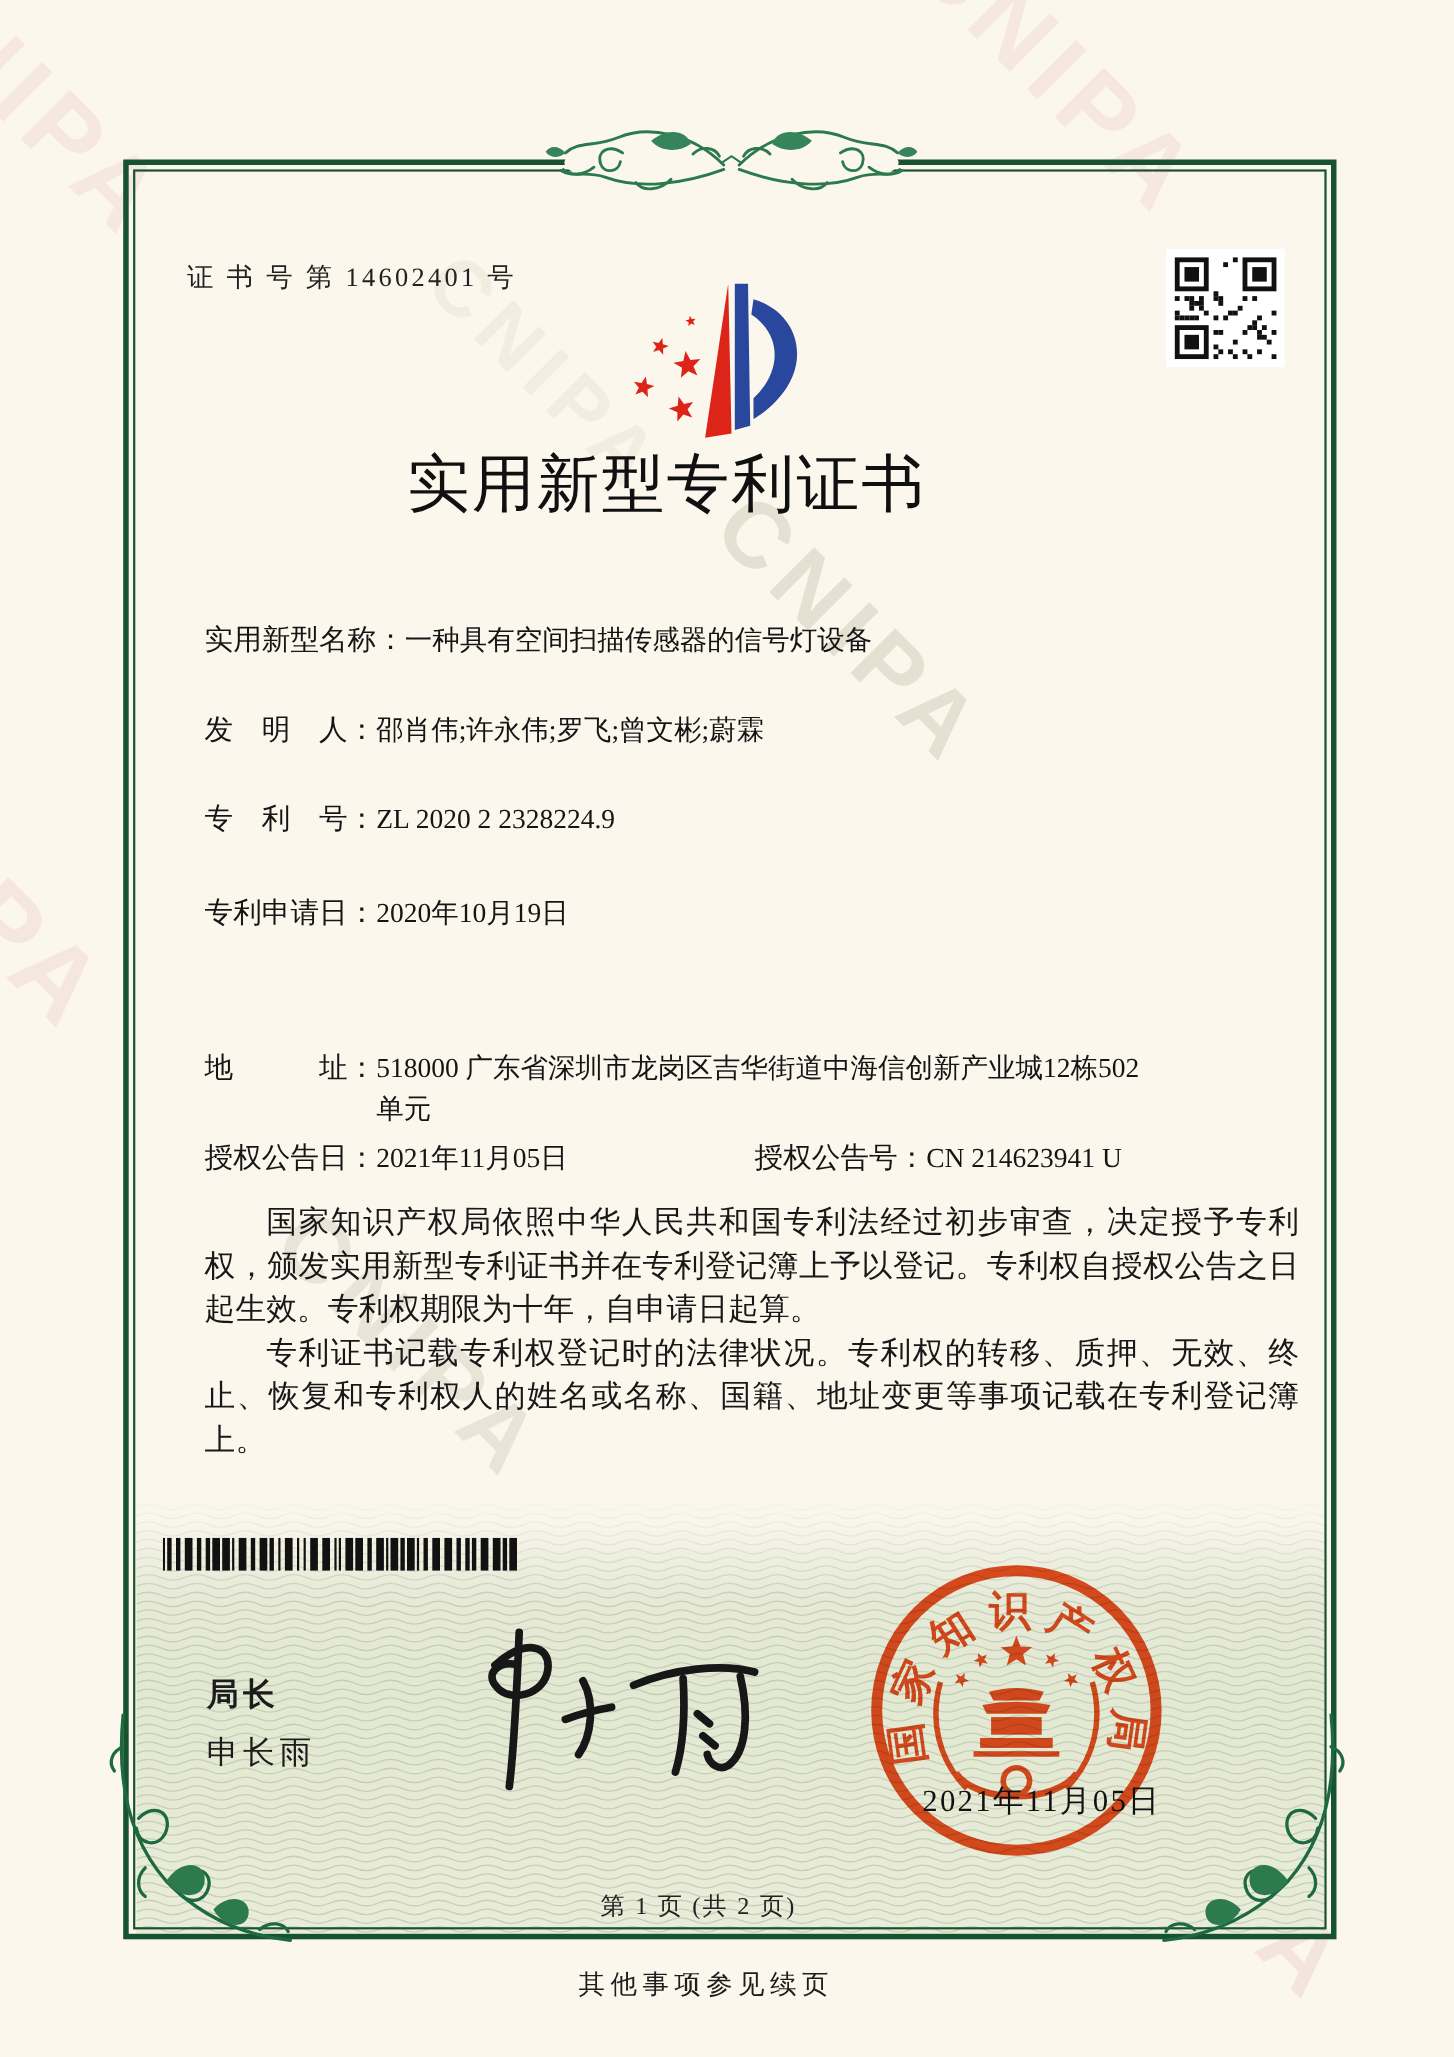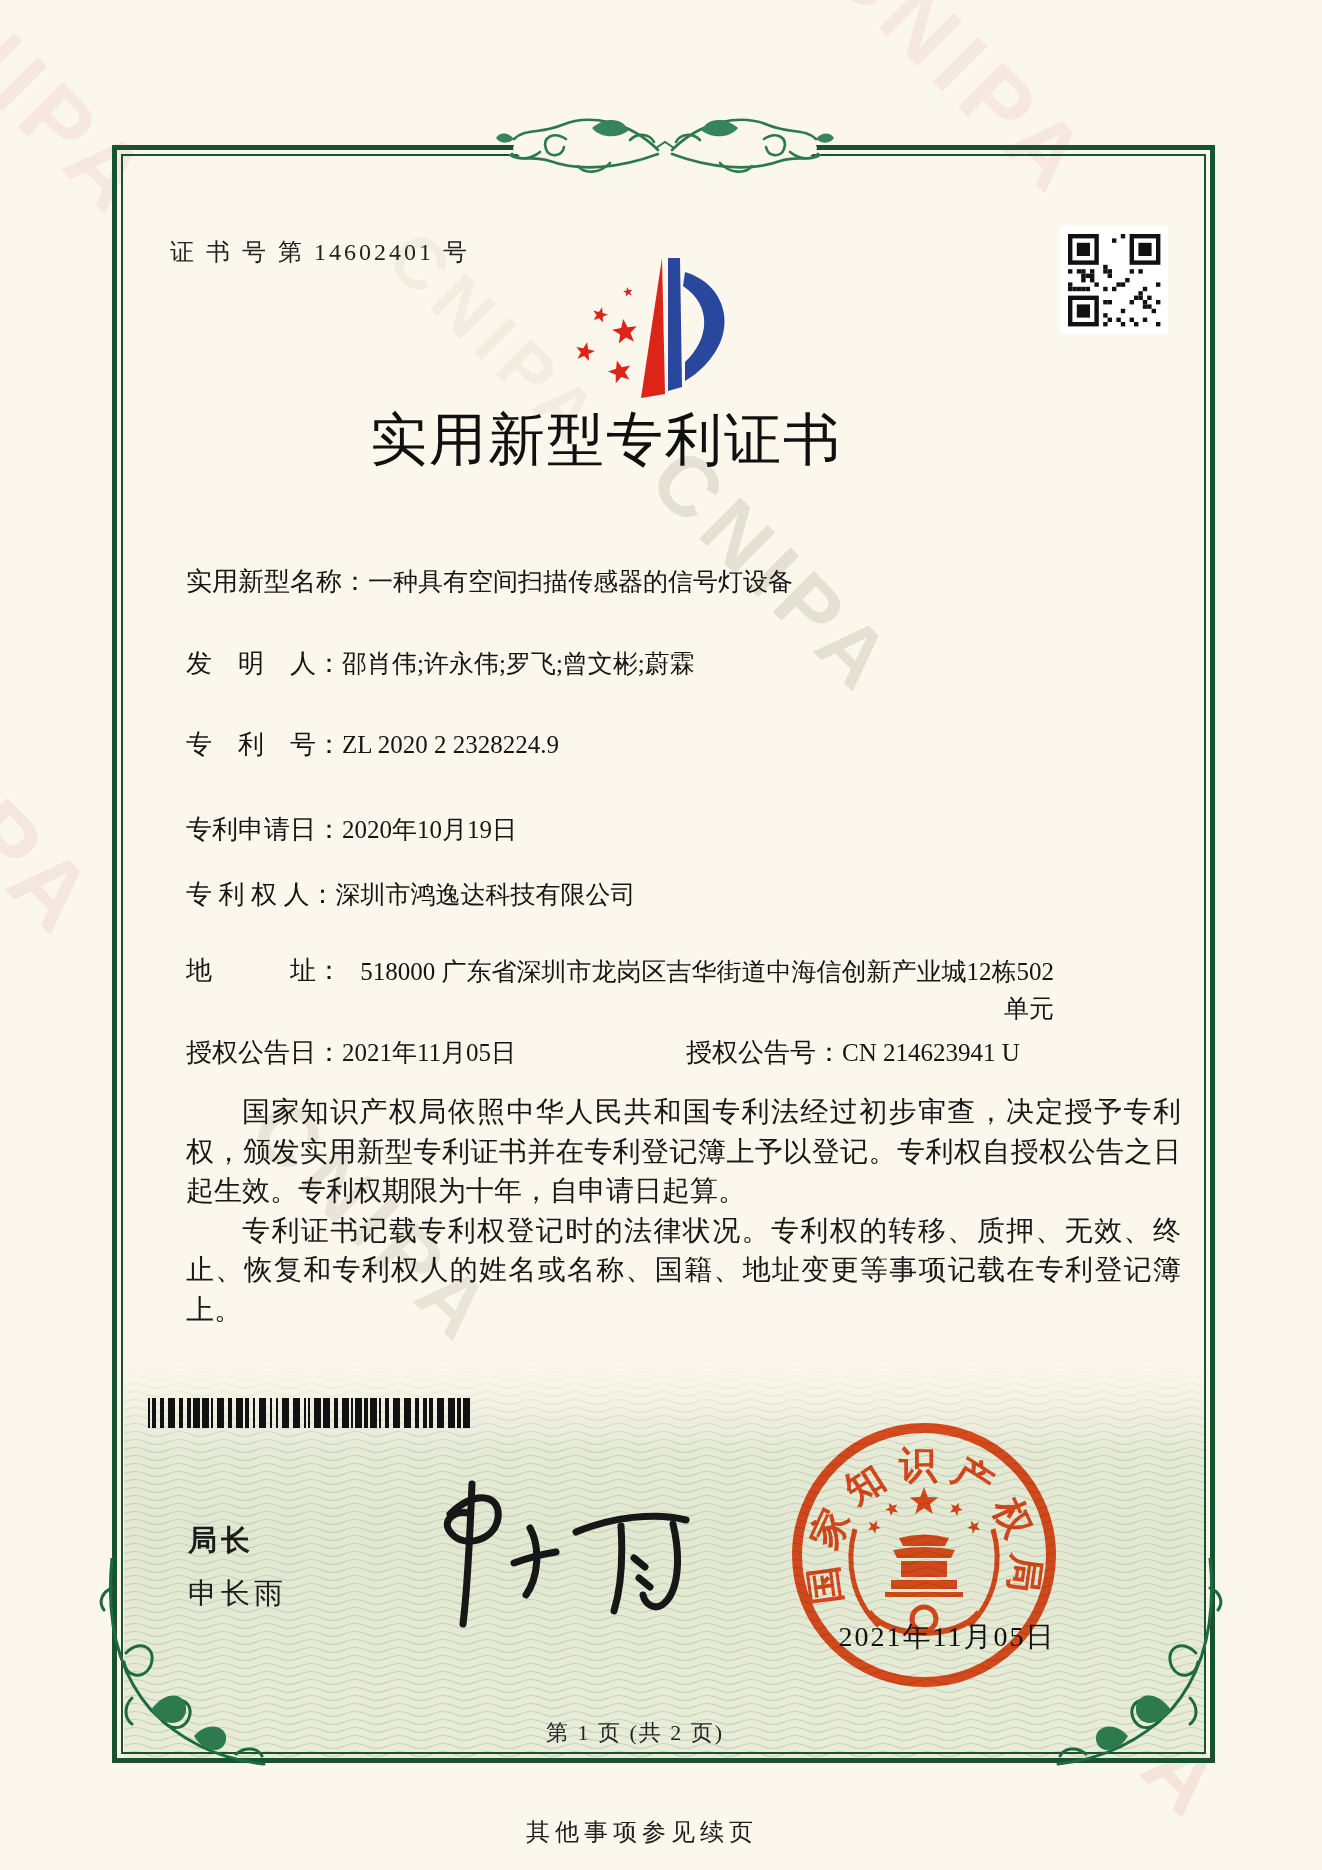--- a/index.html
+++ b/index.html
@@ -31,38 +31,38 @@
   .deco{position:absolute;z-index:3;}
   
   .cert-no{position:absolute;left:170px;top:236px;z-index:4;font-size:24px;letter-spacing:3px;color:#222;}
   .logo{position:absolute;left:555px;top:250px;z-index:4;}
   .qr{position:absolute;left:1060px;top:226px;z-index:4;}
   .title{position:absolute;left:370px;top:402px;z-index:4;font-size:57px;font-weight:normal;
          letter-spacing:2px;color:#101010;white-space:nowrap;}
   .frow{position:absolute;left:186px;z-index:4;font-size:26px;white-space:nowrap;}
   .flabel{color:#151515;}
   .fvalue{font-size:25px;color:#151515;}
-  .addr .fvalue{display:inline-block;width:712px;white-space:normal;vertical-align:top;line-height:37px;text-align:right;}
+  .addr .fvalue{display:inline-block;width:712px;white-space:normal;vertical-align:top;line-height:37px;}
   .grp2{position:absolute;left:500px;top:0;}
   .paras{position:absolute;left:186px;top:1092px;width:995px;z-index:4;
          font-size:28px;line-height:39.5px;text-align:justify;color:#181818;}
   .paras p{margin:0;text-indent:2em;}
   .barcode{position:absolute;left:148px;top:1398px;z-index:4;}
   .signer-role{position:absolute;left:188px;top:1521px;z-index:4;
          font-family:"Liberation Sans","DejaVu Sans",sans-serif;font-weight:bold;font-size:29px;letter-spacing:4px;color:#1c1c1c;}
   .signer-name{position:absolute;left:188px;top:1574px;z-index:4;
          font-family:"Liberation Sans","DejaVu Sans",sans-serif;font-weight:normal;font-size:29px;letter-spacing:4px;color:#1c1c1c;}
   .signature{position:absolute;left:380px;top:1472px;z-index:4;}
   .seal{position:absolute;left:783px;top:1414px;z-index:4;mix-blend-mode:multiply;}
   .seal-date{position:absolute;left:822px;top:1618px;width:250px;z-index:5;text-align:center;
          font-size:28px;letter-spacing:2px;color:#111;}
   .page-info{position:absolute;left:470px;top:1718px;width:330px;z-index:4;text-align:center;
          font-size:22px;letter-spacing:2px;color:#222;}
   .cont-note{position:absolute;left:512px;top:1788px;width:260px;z-index:4;text-align:center;
-         font-size:24px;letter-spacing:5px;color:#1d1d1d;margin-top:28px;}
+         font-size:24px;letter-spacing:5px;color:#1d1d1d;}
 </style>
 </head>
 <body>
 
 <div class="page">
 
   <span class="wm wm1">CNIPA</span>
   <span class="wm wm2">CNIPA</span>
   <span class="wm wm3">CNIPA</span>
   <span class="wm wm4">CNIPA</span>
@@ -262,23 +262,20 @@
   </div>
   <div class="frow" style="top:646px">
     <span class="flabel">发　明　人：</span><span class="fvalue">邵肖伟;许永伟;罗飞;曾文彬;蔚霖</span>
   </div>
   <div class="frow" style="top:727px">
     <span class="flabel">专　利　号：</span><span class="fvalue">ZL 2020 2 2328224.9</span>
   </div>
   <div class="frow" style="top:812px">
     <span class="flabel">专利申请日：</span><span class="fvalue">2020年10月19日</span>
   </div>
-  <div class="frow" style="top:877px">
-    <span class="flabel">专 利 权 人：</span><span class="fvalue">深圳市鸿逸达科技有限公司</span>
-  </div>
   <div class="frow addr" style="top:953px">
     <span class="flabel">地　　　址：</span><span class="fvalue">518000 广东省深圳市龙岗区吉华街道中海信创新产业城12栋502单元</span>
   </div>
   <div class="frow" style="top:1035px;width:1000px">
     <span class="flabel">授权公告日：</span><span class="fvalue">2021年11月05日</span>
     <span class="grp2">
       <span class="flabel">授权公告号：</span><span class="fvalue">CN 214623941 U</span>
     </span>
   </div>
 

